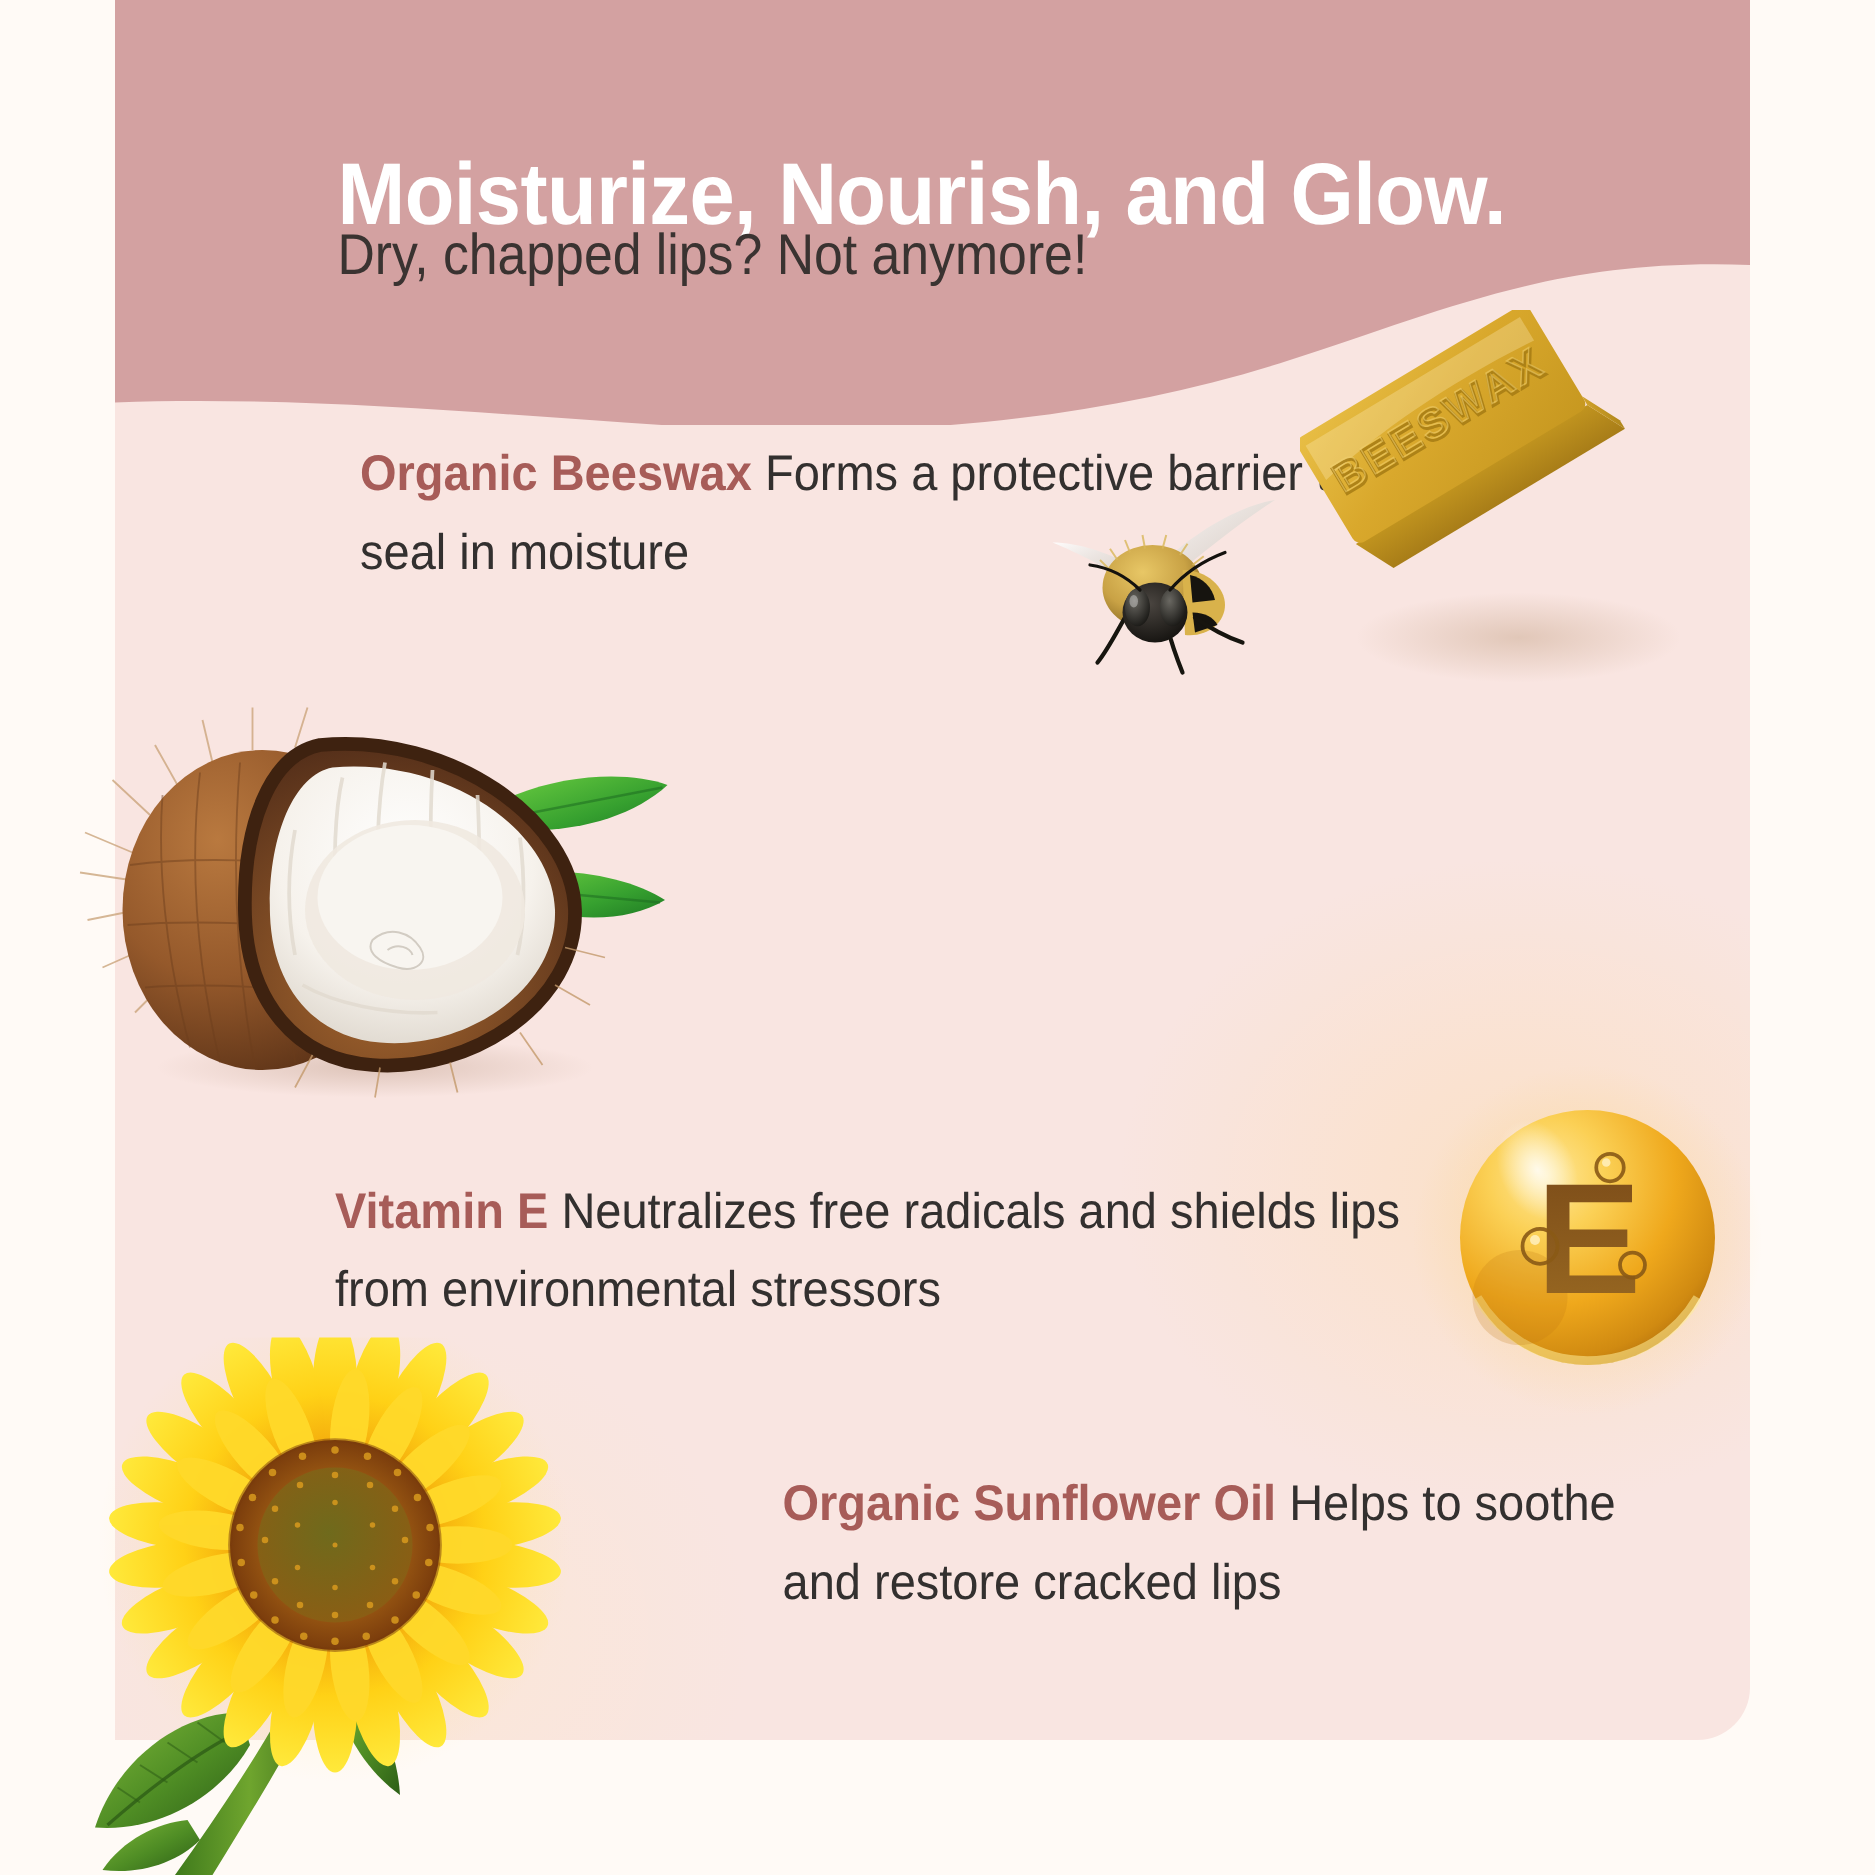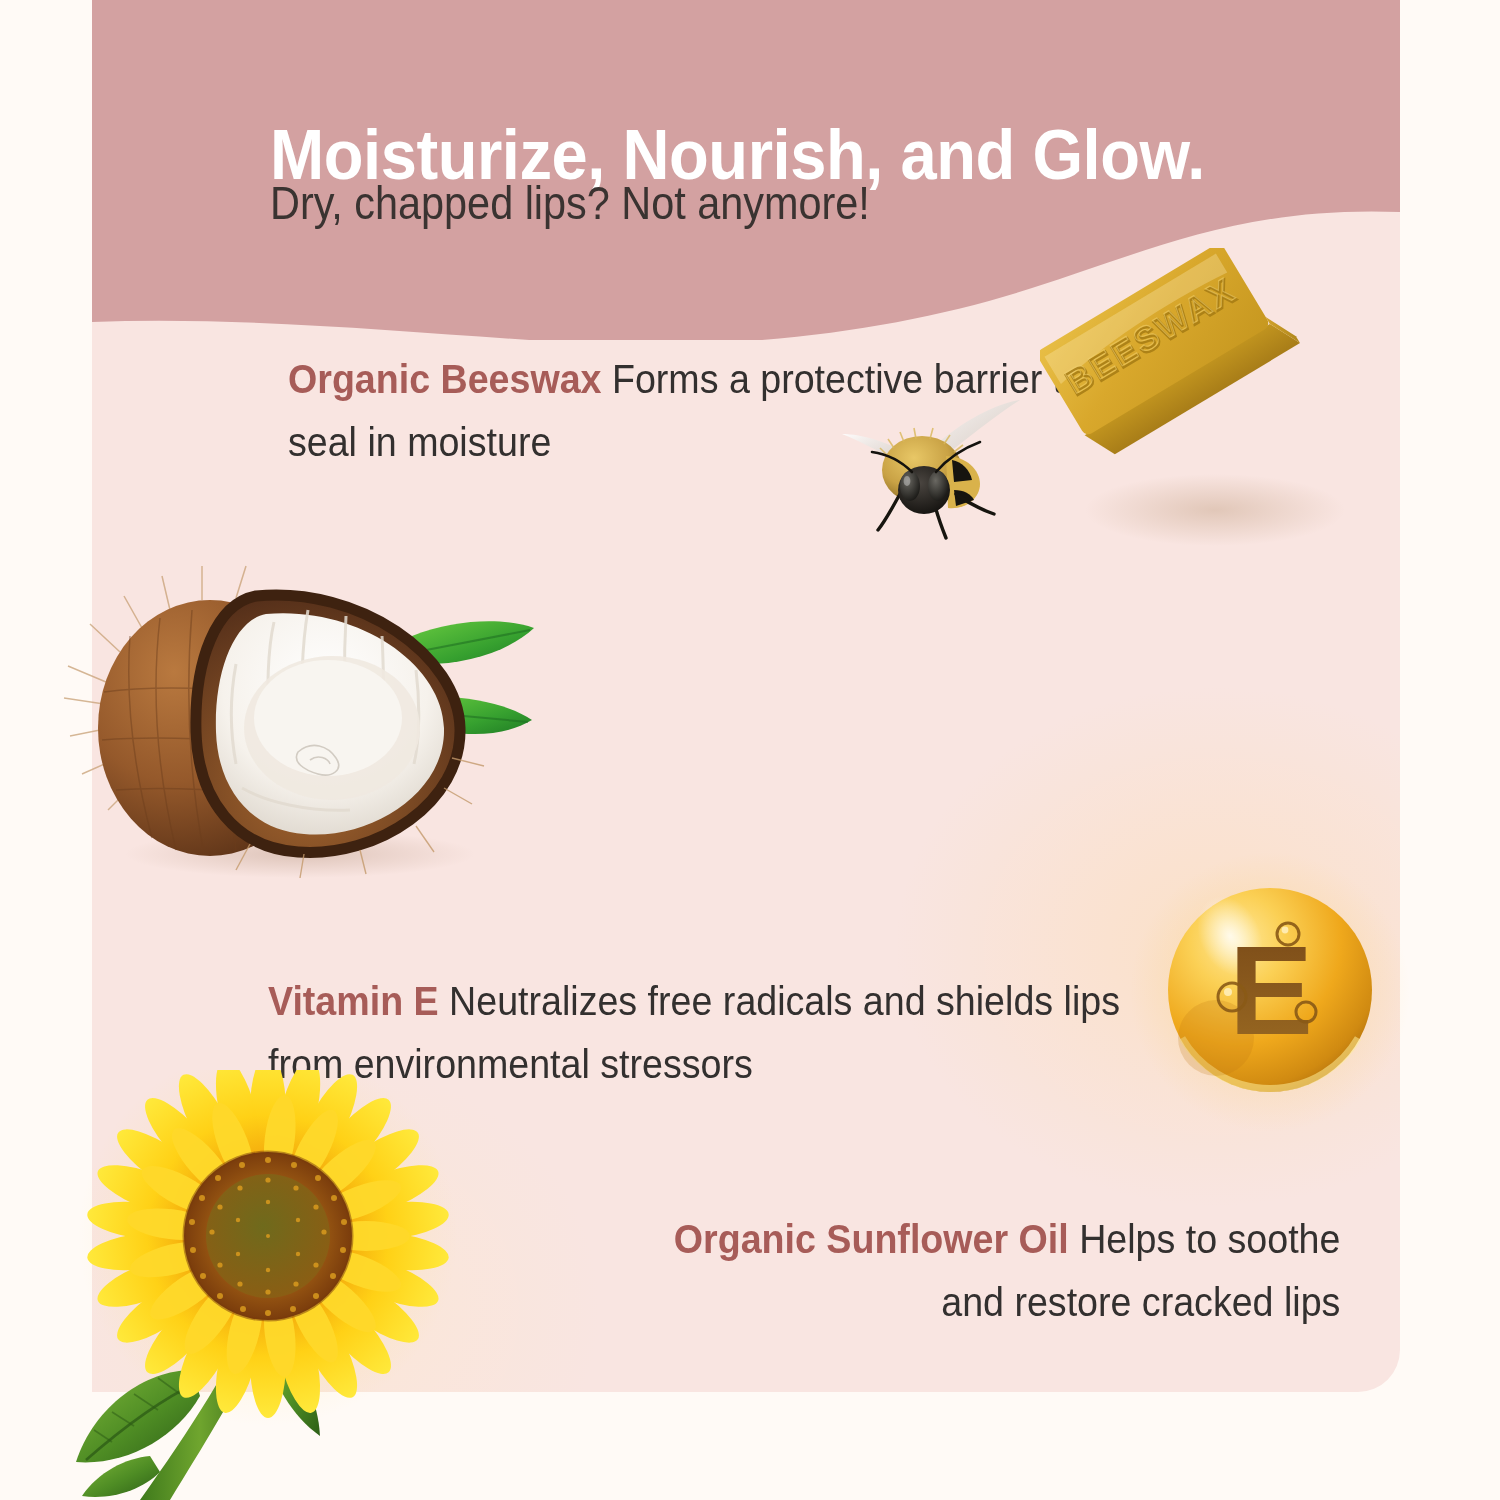--- a/index.html
+++ b/index.html
@@ -47,22 +47,22 @@
   .ing{position:absolute;}
   .ing p{
     margin:0;
     font-size:40px;line-height:1.58;color:#33302F;
     transform:scaleX(.94);transform-origin:left center;
   }
   .ing .name{color:#A75C58;font-weight:bold;}
 
   .ing-beeswax{left:196px;top:348px;width:880px;}
   .ing-coconut{left:556px;top:608px;width:720px;}
-  .ing-vite{left:176px;top:970px;width:960px;}
-  .ing-sunflower{left:534px;top:1208px;width:760px;text-align:right;}
+  .ing-vite{left:176px;top:938px;width:960px;}
+  .ing-sunflower{left:534px;top:1172px;width:760px;}
 
   
   .art{position:absolute;}
 
   
   .bee{left:838px;top:398px;width:190px;height:150px;}
 
   
   .wax{left:1040px;top:248px;width:340px;height:320px;}
 

